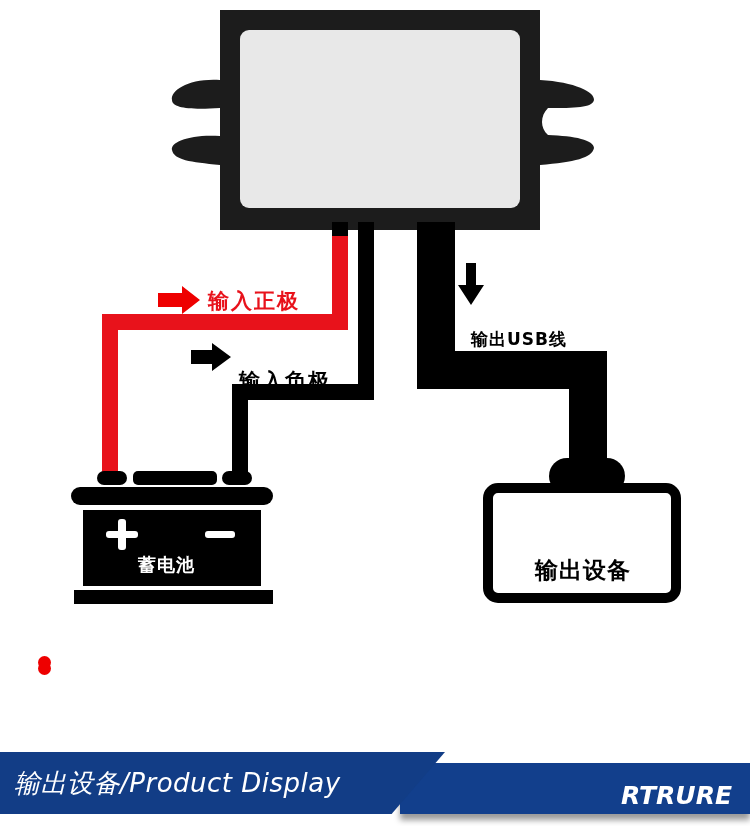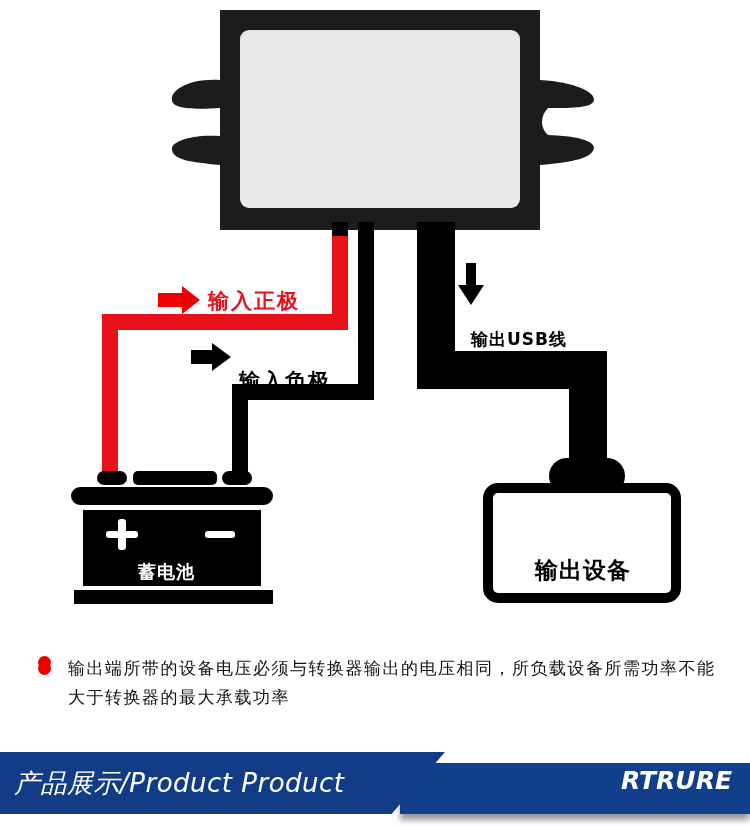--- a/index.html
+++ b/index.html
@@ -10,21 +10,21 @@
   .notes { position:absolute; left:38px; top:648px; width:690px; font-size:17px; color:#111; letter-spacing:1.5px; }
   .note { position:relative; padding-left:30px; line-height:29px; margin-bottom:6px; }
   .dot { position:absolute; left:0; top:8px; width:13px; height:13px; border-radius:50%; background:#ee0000; }
   .banner { position:absolute; left:0; top:752px; width:750px; height:74px; }
   .banner-left { position:absolute; left:0; top:0; width:445px; height:62px; background:#123d86;
                  clip-path:polygon(0 0,100% 0,88% 100%,0 100%);
                  box-shadow:0 6px 6px rgba(0,0,0,0.4); }
   .banner-right { position:absolute; left:400px; top:11px; width:350px; height:51px; background:#123f8c;
                   box-shadow:0 6px 6px rgba(0,0,0,0.4); }
   .banner-title { position:absolute; left:14px; top:14px; color:#fff; font-size:26px; font-style:italic; letter-spacing:0.5px; }
-  .banner-brand { position:absolute; right:18px; top:3px; color:#fff; font-size:25px; font-style:italic; font-weight:bold; }
+  .banner-brand { position:absolute; right:18px; top:18px; color:#fff; font-size:25px; font-style:italic; font-weight:bold; }
 </style>
 </head>
 <body>
 
 <svg id="diagram" viewBox="0 0 750 620" xmlns="http://www.w3.org/2000/svg">
 
   <g>
     <path d="M220,80 C190,78 170,90 172,100 C172,108 190,110 220,108 Z" fill="#1c1c1c"></path>
     <path d="M220,136 C190,134 170,142 172,150 C174,160 190,162 220,165 Z" fill="#1c1c1c"></path>
     <path d="M540,80 C575,82 595,92 594,100 C592,108 575,108 548,108 C540,116 540,128 548,135 C575,136 594,140 594,148 C592,158 575,162 540,165 Z" fill="#1c1c1c"></path>
@@ -57,33 +57,32 @@
   </g>
 
   <path d="M158,293 L182,293 L182,286 L200,300 L182,314 L182,307 L158,307 Z" fill="#ee0000"></path>
   <path d="M191,350 L212,350 L212,343 L231,357 L212,371 L212,364 L191,364 Z" fill="#000"></path>
   <path d="M466,263 L476,263 L476,285 L484,285 L471,305 L458,285 L466,285 Z" fill="#000"></path>
 </svg>
 
 <div class="lbl" style="left:208px;top:287px;color:#e8121b;">输入正极</div>
 <div class="lbl" style="left:239px;top:345px;color:#000;margin-top:22px;">输入负极</div>
 <div class="lbl" style="left:471px;top:328px;color:#000;font-size:17px;letter-spacing:1px;">输出USB线</div>
-<div class="lbl" style="left:138px;top:553px;color:#fff;font-size:18px;letter-spacing:1px;margin-top:7px;">蓄电池</div>
+<div class="lbl" style="left:138px;top:553px;color:#fff;font-size:18px;letter-spacing:1px;">蓄电池</div>
 <div class="lbl" style="left:535px;top:555px;color:#000;font-size:23px;letter-spacing:1px;">输出设备</div>
 
 <div class="notes">
   <div class="note">
     <span class="dot"></span>
   </div>
   <div class="note">
     <span class="dot"></span>
-    <span>输出端所带的设备电压必须与转换器输出的电压相同，所负载设备所需功率不能大于转换器的最大承载功率</span>
   </div>
 </div>
 
 <div class="banner">
   <div class="banner-right">
     <span class="banner-brand">RTRURE</span>
   </div>
   <div class="banner-left">
-    <span class="banner-title">产品展示/Product Product</span>
+    <span class="banner-title">输出设备/Product Display</span>
   </div>
 </div>
 
 </body></html>

